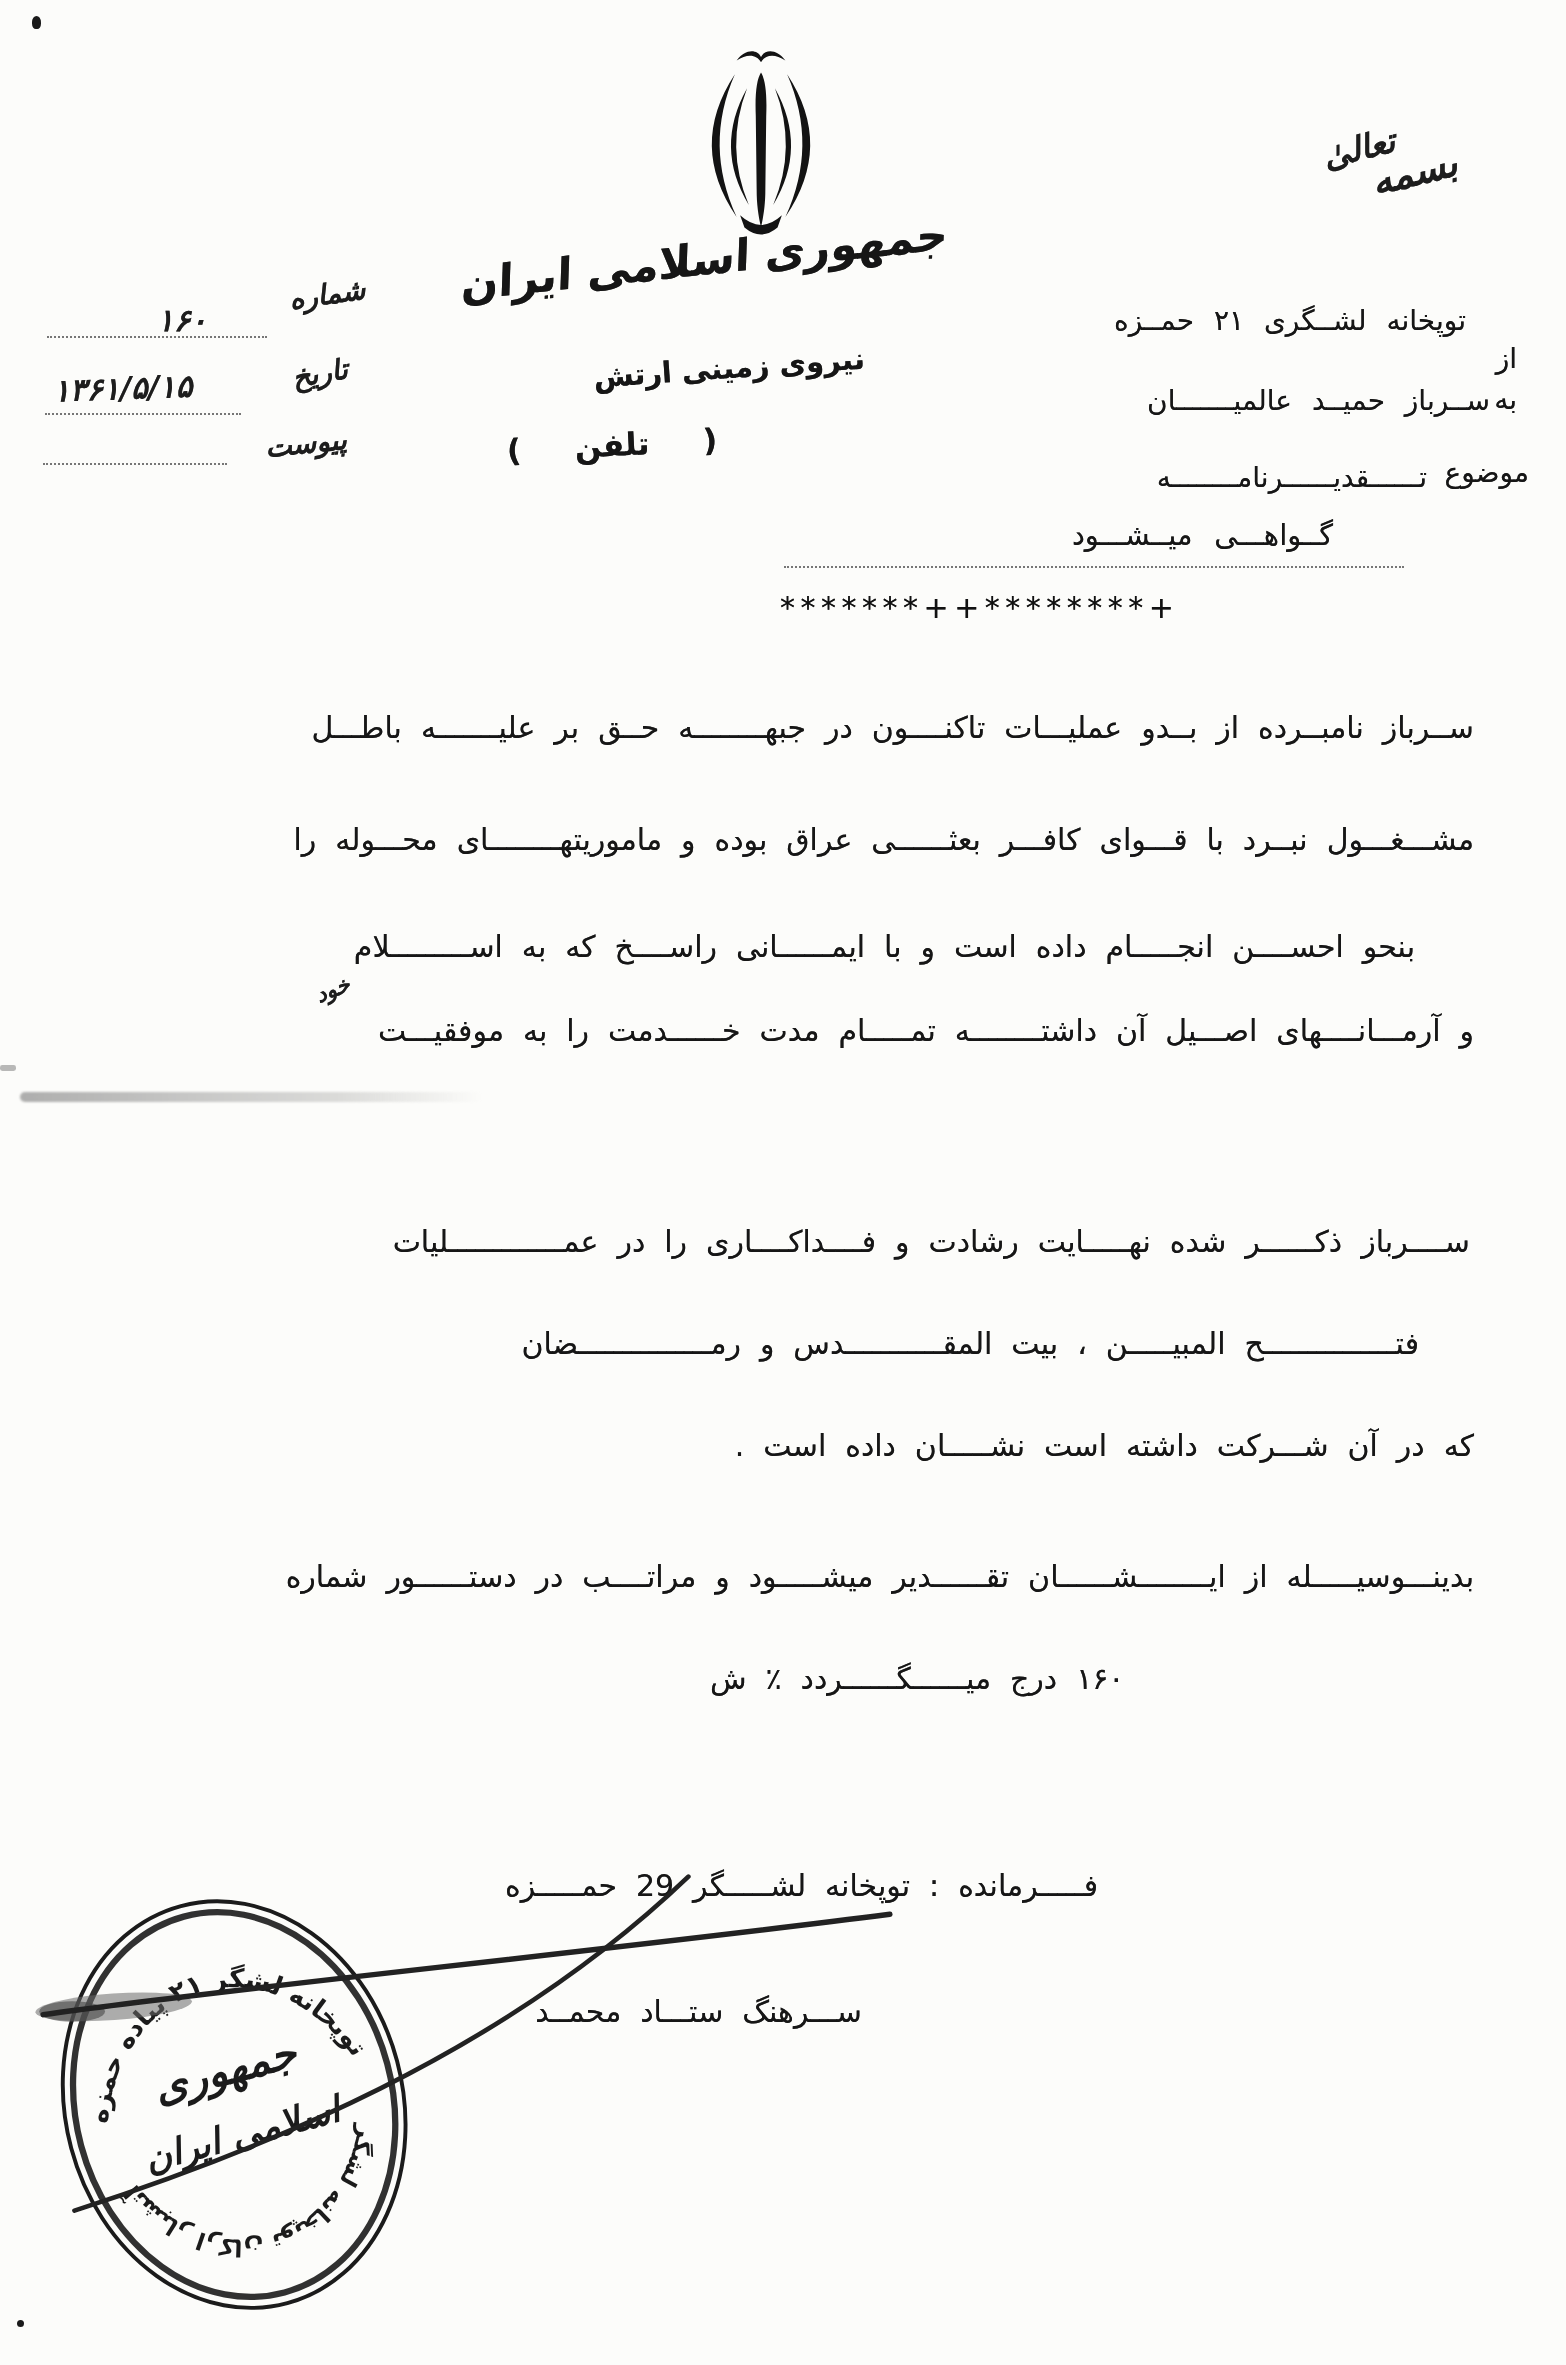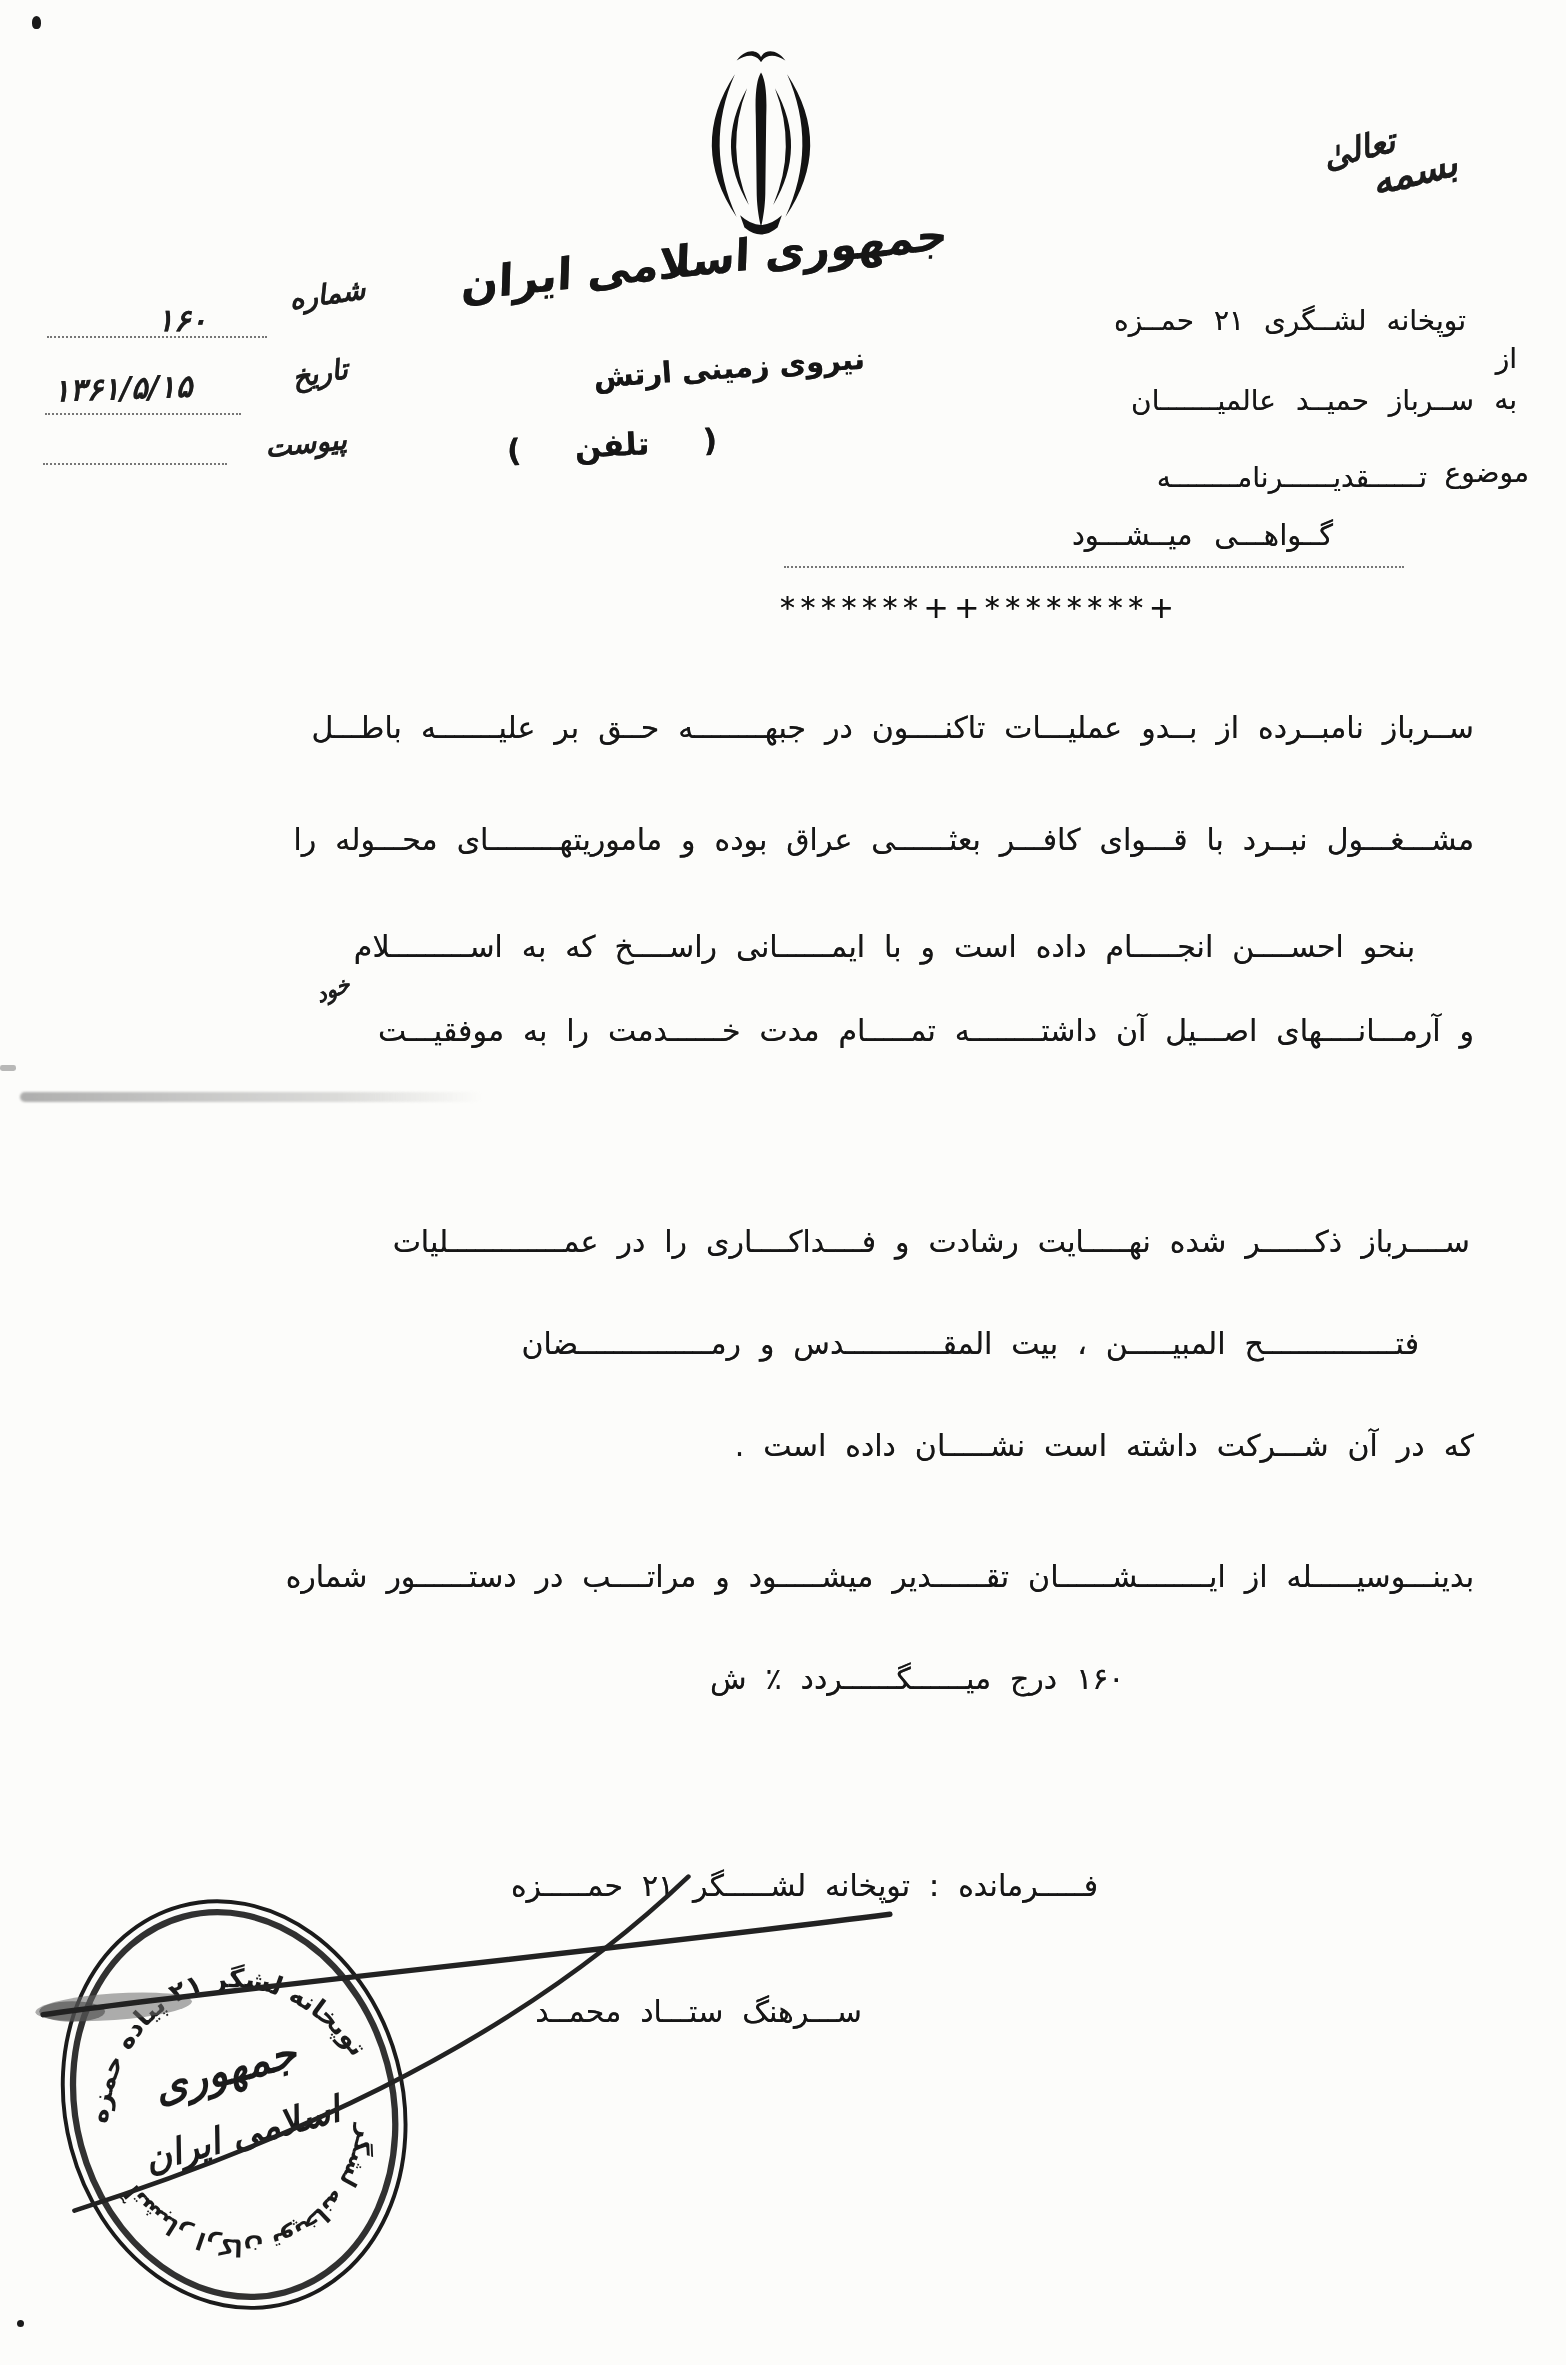--- a/index.html
+++ b/index.html
@@ -59,21 +59,21 @@
 
   <div class="abs" style="left:1267px;top:129px;width:188px;transform:rotate(-14deg);">
     <div class="t hand" style="position:static;font-size:33px;margin-right:55px;">تعالیٰ</div>
     <div class="t hand" style="position:static;font-size:38px;margin-top:-6.3px;">بسمه</div>
   </div>
 
   <div class="t" style="right:49px;top:302px;font-size:28px;margin-top:40px;">از</div>
   <div class="t" style="right:100px;top:304px;font-size:28px;word-spacing:11px;">توپخانه لشــگری ۲۱ حمــزه</div>
 
   <div class="t" style="right:49px;top:383px;font-size:28px;">به</div>
-  <div class="t" style="right:92px;top:384px;font-size:28px;word-spacing:11px;">ســرباز حمیــد عالمیـــــــان</div>
+  <div class="t" style="right:76px;top:384px;font-size:28px;word-spacing:11px;">ســرباز حمیــد عالمیـــــــان</div>
 
   <div class="t" style="right:37px;top:456px;font-size:28px;text-align:right;">موضوع</div>
   <div class="t" style="right:139px;top:461px;font-size:28px;">تــــــقدیــــــرنامــــــــه</div>
 
   <div class="t" style="right:233px;top:518px;font-size:29px;word-spacing:12.5px;">گــواهـــی میــشـــود</div>
   <div class="dots" style="left:784px;top:566px;width:620px;"></div>
   <div class="t" style="left:780px;top:590px;font-size:30px;letter-spacing:5.5px;direction:ltr;color:#111;">*******++********+</div>
 
   <div class="t hand" style="left:289px;top:278px;font-size:28px;transform:rotate(-8deg);">شماره</div>
   <div class="dots" style="left:47px;top:336px;width:220px;"></div>
@@ -90,21 +90,21 @@
   <div class="t body-line" style="right:92px;top:822px;">مشـــغـــول نبــرد با قـــوای کافـــر بعثــــــی عراق بوده و ماموریتهــــــــای محـــوله را</div>
   <div class="t body-line" style="right:151px;top:929px;">بنحو احســــن انجـــــام داده است و با ایمــــــانی راســــخ که به اســـــــــلام</div>
   <div class="t body-line" style="right:92px;top:1013px;">و آرمـــانــــهای اصـــیل آن داشتــــــــه تمـــــام مدت خــــــدمت را به موفقیـــت</div>
   <div class="t hand" style="left:315px;top:976px;font-size:22px;transform:rotate(-22deg);">خود</div>
   <div class="t body-line" style="right:96px;top:1224px;">ســــرباز ذکــــــر شده نهـــــایت رشادت و فــــداکــــاری را در عمـــــــــــــلیات</div>
   <div class="t body-line" style="right:92px;top:1428px;">که در آن شـــرکت داشته است نشـــــان داده است .</div>
   <div class="t body-line" style="right:147px;top:1326px;">فتـــــــــــــــح المبیـــــن ، بیت المقـــــــــــدس و رمـــــــــــــــضان</div>
   <div class="t body-line" style="right:92px;top:1559px;">بدینـــوسیـــــله از ایــــــــشــــــان تقــــــدیر میشـــــود و مراتــــب در دستــــــور شماره</div>
   <div class="t body-line" style="left:690px;top:1661px;margin-left:20px;">۱۶۰ درج میــــــگــــــردد ٪ ش</div>
 
-  <div class="t" style="right:468px;top:1868px;font-size:30px;word-spacing:9.4px;">فـــــرمانده : توپخانه لشـــــگر ۲۱ حمـــــزه</div>
+  <div class="t" style="right:468px;top:1868px;font-size:30px;word-spacing:9.4px;">فـــــرمانده : توپخانه لشـــــگر 29 حمـــــزه</div>
   <div class="t" style="right:704px;top:1994px;font-size:30px;word-spacing:9.4px;">ســـرهنگ ستـــاد محمــد</div>
 
   <div class="abs" style="left:38px;top:1881px;width:408px;height:455px;">
     <svg viewBox="0 0 520 580" width="408" height="455">
       <g transform="rotate(-15 250 285)" fill="none" stroke="#1b1b1b">
         <ellipse cx="250" cy="285" rx="215" ry="262" stroke-width="5"></ellipse>
         <ellipse cx="250" cy="285" rx="202" ry="248" stroke-width="8" opacity=".9"></ellipse>
         <path id="stamp-top-arc" d="M 78,300 A 178,222 0 0 1 422,300" stroke="none"></path>
         <path id="stamp-bottom-arc" d="M 408,320 A 168,210 0 0 1 92,320" stroke="none"></path>
         <g fill="#1b1b1b" stroke="none" font-family="DejaVu Sans, sans-serif" font-weight="bold">

